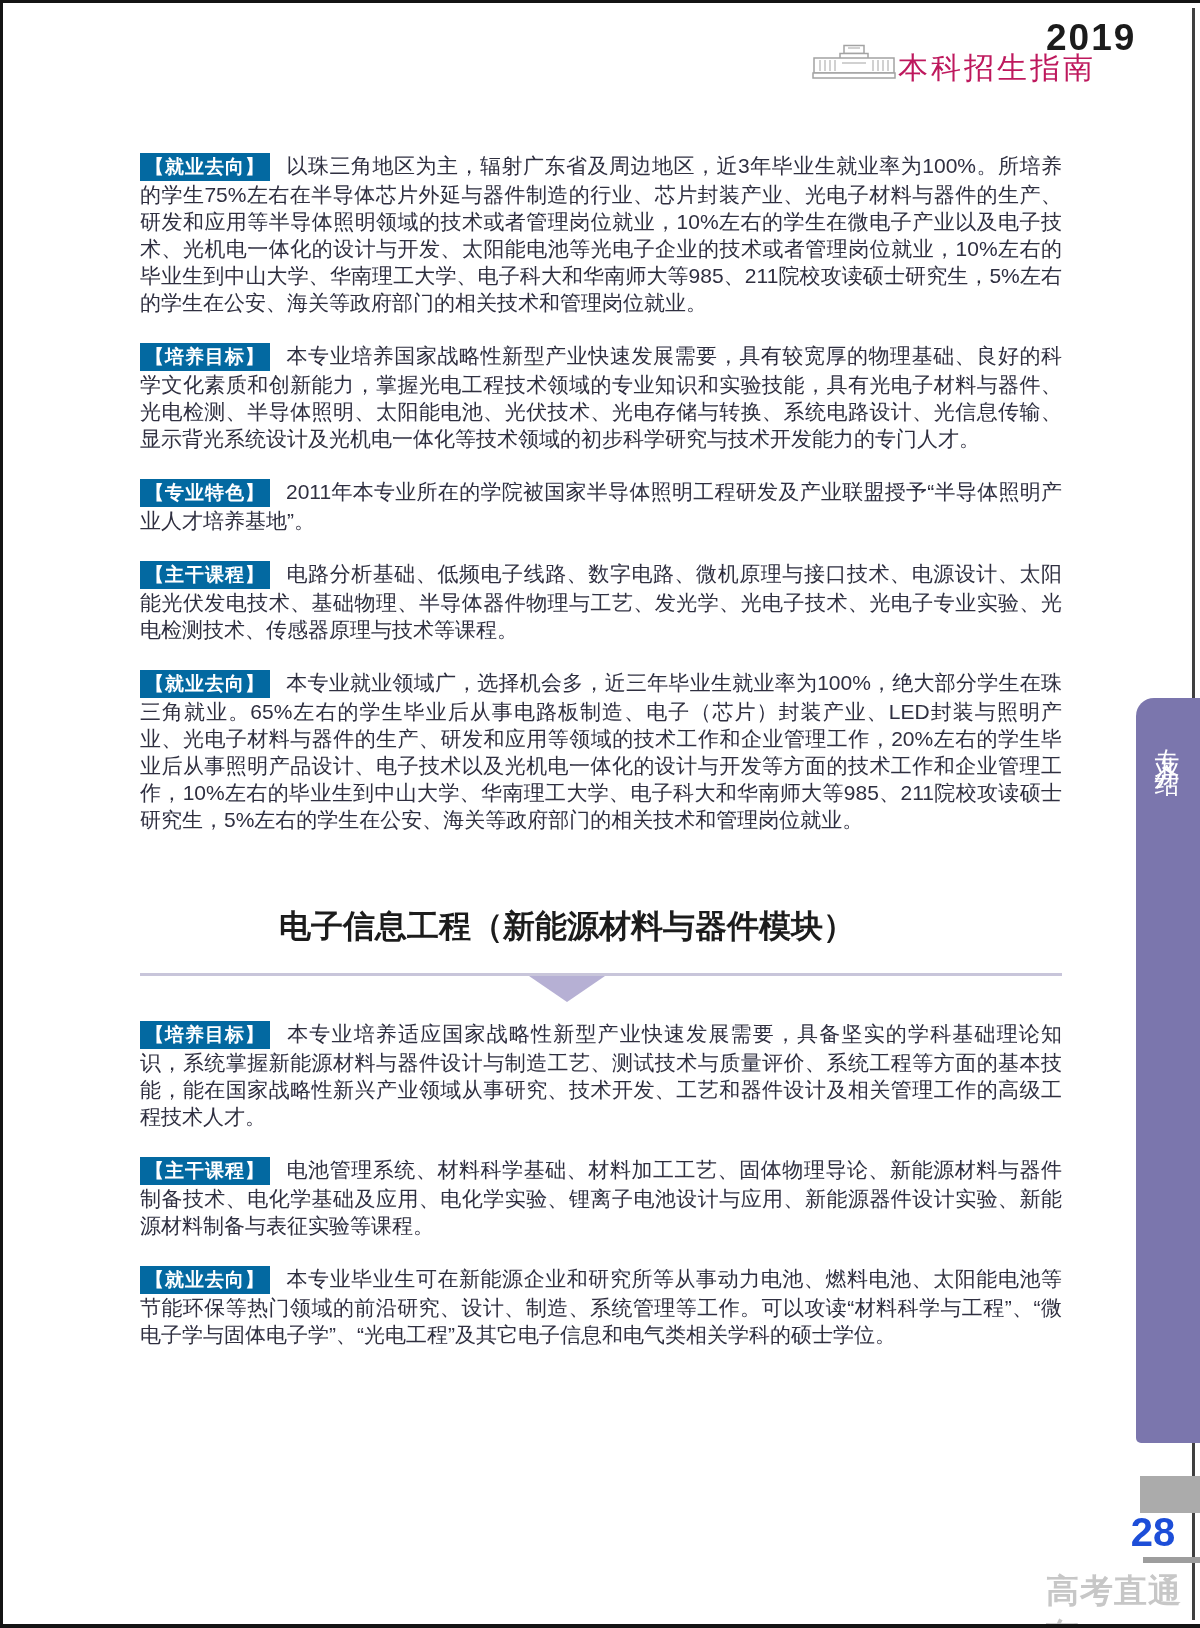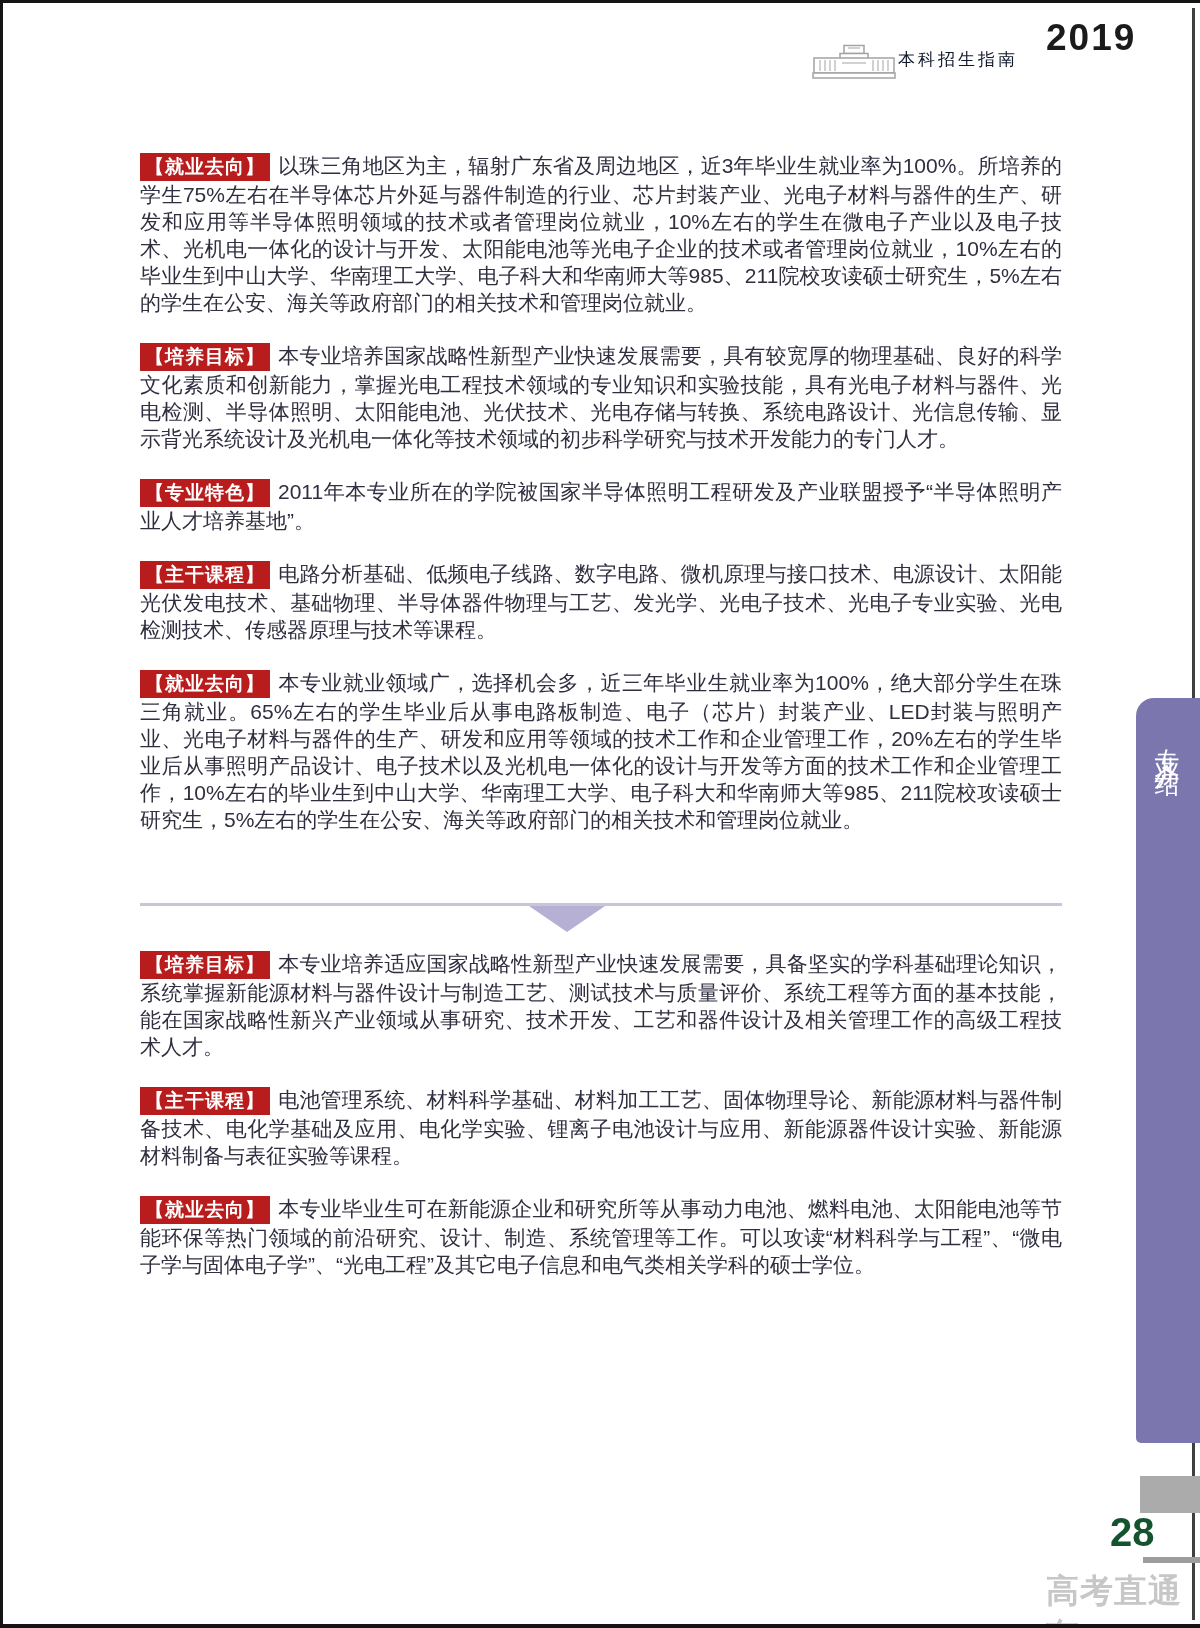--- a/index.html
+++ b/index.html
@@ -18,38 +18,38 @@
     border-bottom:4px solid #141414;
   }
   .right-rule {
     position:absolute; left:1192px; top:8px; width:3px; height:1612px;
     background:#3f3f3f; z-index:1;
   }
   
   .brand-icon { position:absolute; left:812px; top:44px; }
   .brand-text {
     position:absolute; left:898px; top:48px;
-    font-size:17px; color:#0f172a; letter-spacing:3px; font-weight:500;
+    font-size:30px; color:#be185d; letter-spacing:3px; font-weight:500;
   }
   .brand-year {
     position:absolute; left:1046px; top:17px;
     font-size:37px; color:#1b1b1b; font-weight:600; letter-spacing:2px;
   }
   
   .content { position:absolute; left:140px; top:152px; width:922px; z-index:2; }
   .block {
     font-size:21px; line-height:27px; color:#2f2f40; font-weight:500;
     text-align:justify; text-justify:inter-ideograph;
     margin:0 0 26px 0;
   }
   .badge {
     display:inline-block;
-    background:#b91c1c; color:#ffffff;
+    background:#0369a1; color:#ffffff;
     font-size:19px; line-height:25px; font-weight:700;
-    padding:1px 5px 2px 5px; margin-right:8px;
+    padding:1px 5px 2px 5px; margin-right:16px;
     letter-spacing:1px;
   }
   .section-header { margin-top:70px; }
   .section-title {
     font-size:32px; font-weight:600; color:#1c1c1c;
     line-height:46px; text-align:center;
     transform:translateX(-34px);
   }
   .divider {
     height:3px; background:#c8c5da; position:relative;
@@ -69,22 +69,22 @@
   }
   .side-tab-label {
     position:absolute; top:30px; left:50%; transform:translateX(-50%);
     writing-mode:vertical-rl;
     color:#ffffff; font-size:25px; letter-spacing:8px; font-weight:500;
   }
   
   .footer-box { position:absolute; left:1140px; top:1476px; width:60px; height:37px; background:#ababab; z-index:2; }
   .page-number {
     position:absolute; left:1110px; top:1511px; width:86px;
-    text-align:left; font-size:40px; line-height:42px;
-    color:#14532d; font-weight:600; z-index:2;
+    text-align:center; font-size:40px; line-height:42px;
+    color:#1d4ed8; font-weight:600; z-index:2;
   }
   .footer-bar { position:absolute; left:1143px; top:1557px; width:57px; height:6px; background:#9d9d9d; z-index:2; }
   .watermark {
     position:absolute; left:1046px; top:1569px;
     font-size:33px; color:#c7c7c7; letter-spacing:1px; font-weight:600; z-index:2;
   }
 </style>
 </head>
 <body>
 
@@ -123,20 +123,21 @@
 
   <p class="block"><span class="badge">【培养目标】</span><span>本专业培养国家战略性新型产业快速发展需要，具有较宽厚的物理基础、良好的科学文化素质和创新能力，掌握光电工程技术领域的专业知识和实验技能，具有光电子材料与器件、光电检测、半导体照明、太阳能电池、光伏技术、光电存储与转换、系统电路设计、光信息传输、显示背光系统设计及光机电一体化等技术领域的初步科学研究与技术开发能力的专门人才。</span></p>
 
   <p class="block"><span class="badge">【专业特色】</span><span>2011年本专业所在的学院被国家半导体照明工程研发及产业联盟授予“半导体照明产业人才培养基地”。</span></p>
 
   <p class="block"><span class="badge">【主干课程】</span><span>电路分析基础、低频电子线路、数字电路、微机原理与接口技术、电源设计、太阳能光伏发电技术、基础物理、半导体器件物理与工艺、发光学、光电子技术、光电子专业实验、光电检测技术、传感器原理与技术等课程。</span></p>
 
   <p class="block"><span class="badge">【就业去向】</span><span>本专业就业领域广，选择机会多，近三年毕业生就业率为100%，绝大部分学生在珠三角就业。65%左右的学生毕业后从事电路板制造、电子（芯片）封装产业、LED封装与照明产业、光电子材料与器件的生产、研发和应用等领域的技术工作和企业管理工作，20%左右的学生毕业后从事照明产品设计、电子技术以及光机电一体化的设计与开发等方面的技术工作和企业管理工作，10%左右的毕业生到中山大学、华南理工大学、电子科大和华南师大等985、211院校攻读硕士研究生，5%左右的学生在公安、海关等政府部门的相关技术和管理岗位就业。</span></p>
 
   <div class="section-header">
+    <h2 class="section-title">电子信息工程（新能源材料与器件模块）</h2>
     <div class="divider">
       <div class="triangle"></div>
     </div>
   </div>
 
   <p class="block"><span class="badge">【培养目标】</span><span>本专业培养适应国家战略性新型产业快速发展需要，具备坚实的学科基础理论知识，系统掌握新能源材料与器件设计与制造工艺、测试技术与质量评价、系统工程等方面的基本技能，能在国家战略性新兴产业领域从事研究、技术开发、工艺和器件设计及相关管理工作的高级工程技术人才。</span></p>
 
   <p class="block"><span class="badge">【主干课程】</span><span>电池管理系统、材料科学基础、材料加工工艺、固体物理导论、新能源材料与器件制备技术、电化学基础及应用、电化学实验、锂离子电池设计与应用、新能源器件设计实验、新能源材料制备与表征实验等课程。</span></p>
 
   <p class="block"><span class="badge">【就业去向】</span><span>本专业毕业生可在新能源企业和研究所等从事动力电池、燃料电池、太阳能电池等节能环保等热门领域的前沿研究、设计、制造、系统管理等工作。可以攻读“材料科学与工程”、“微电子学与固体电子学”、“光电工程”及其它电子信息和电气类相关学科的硕士学位。</span></p>

